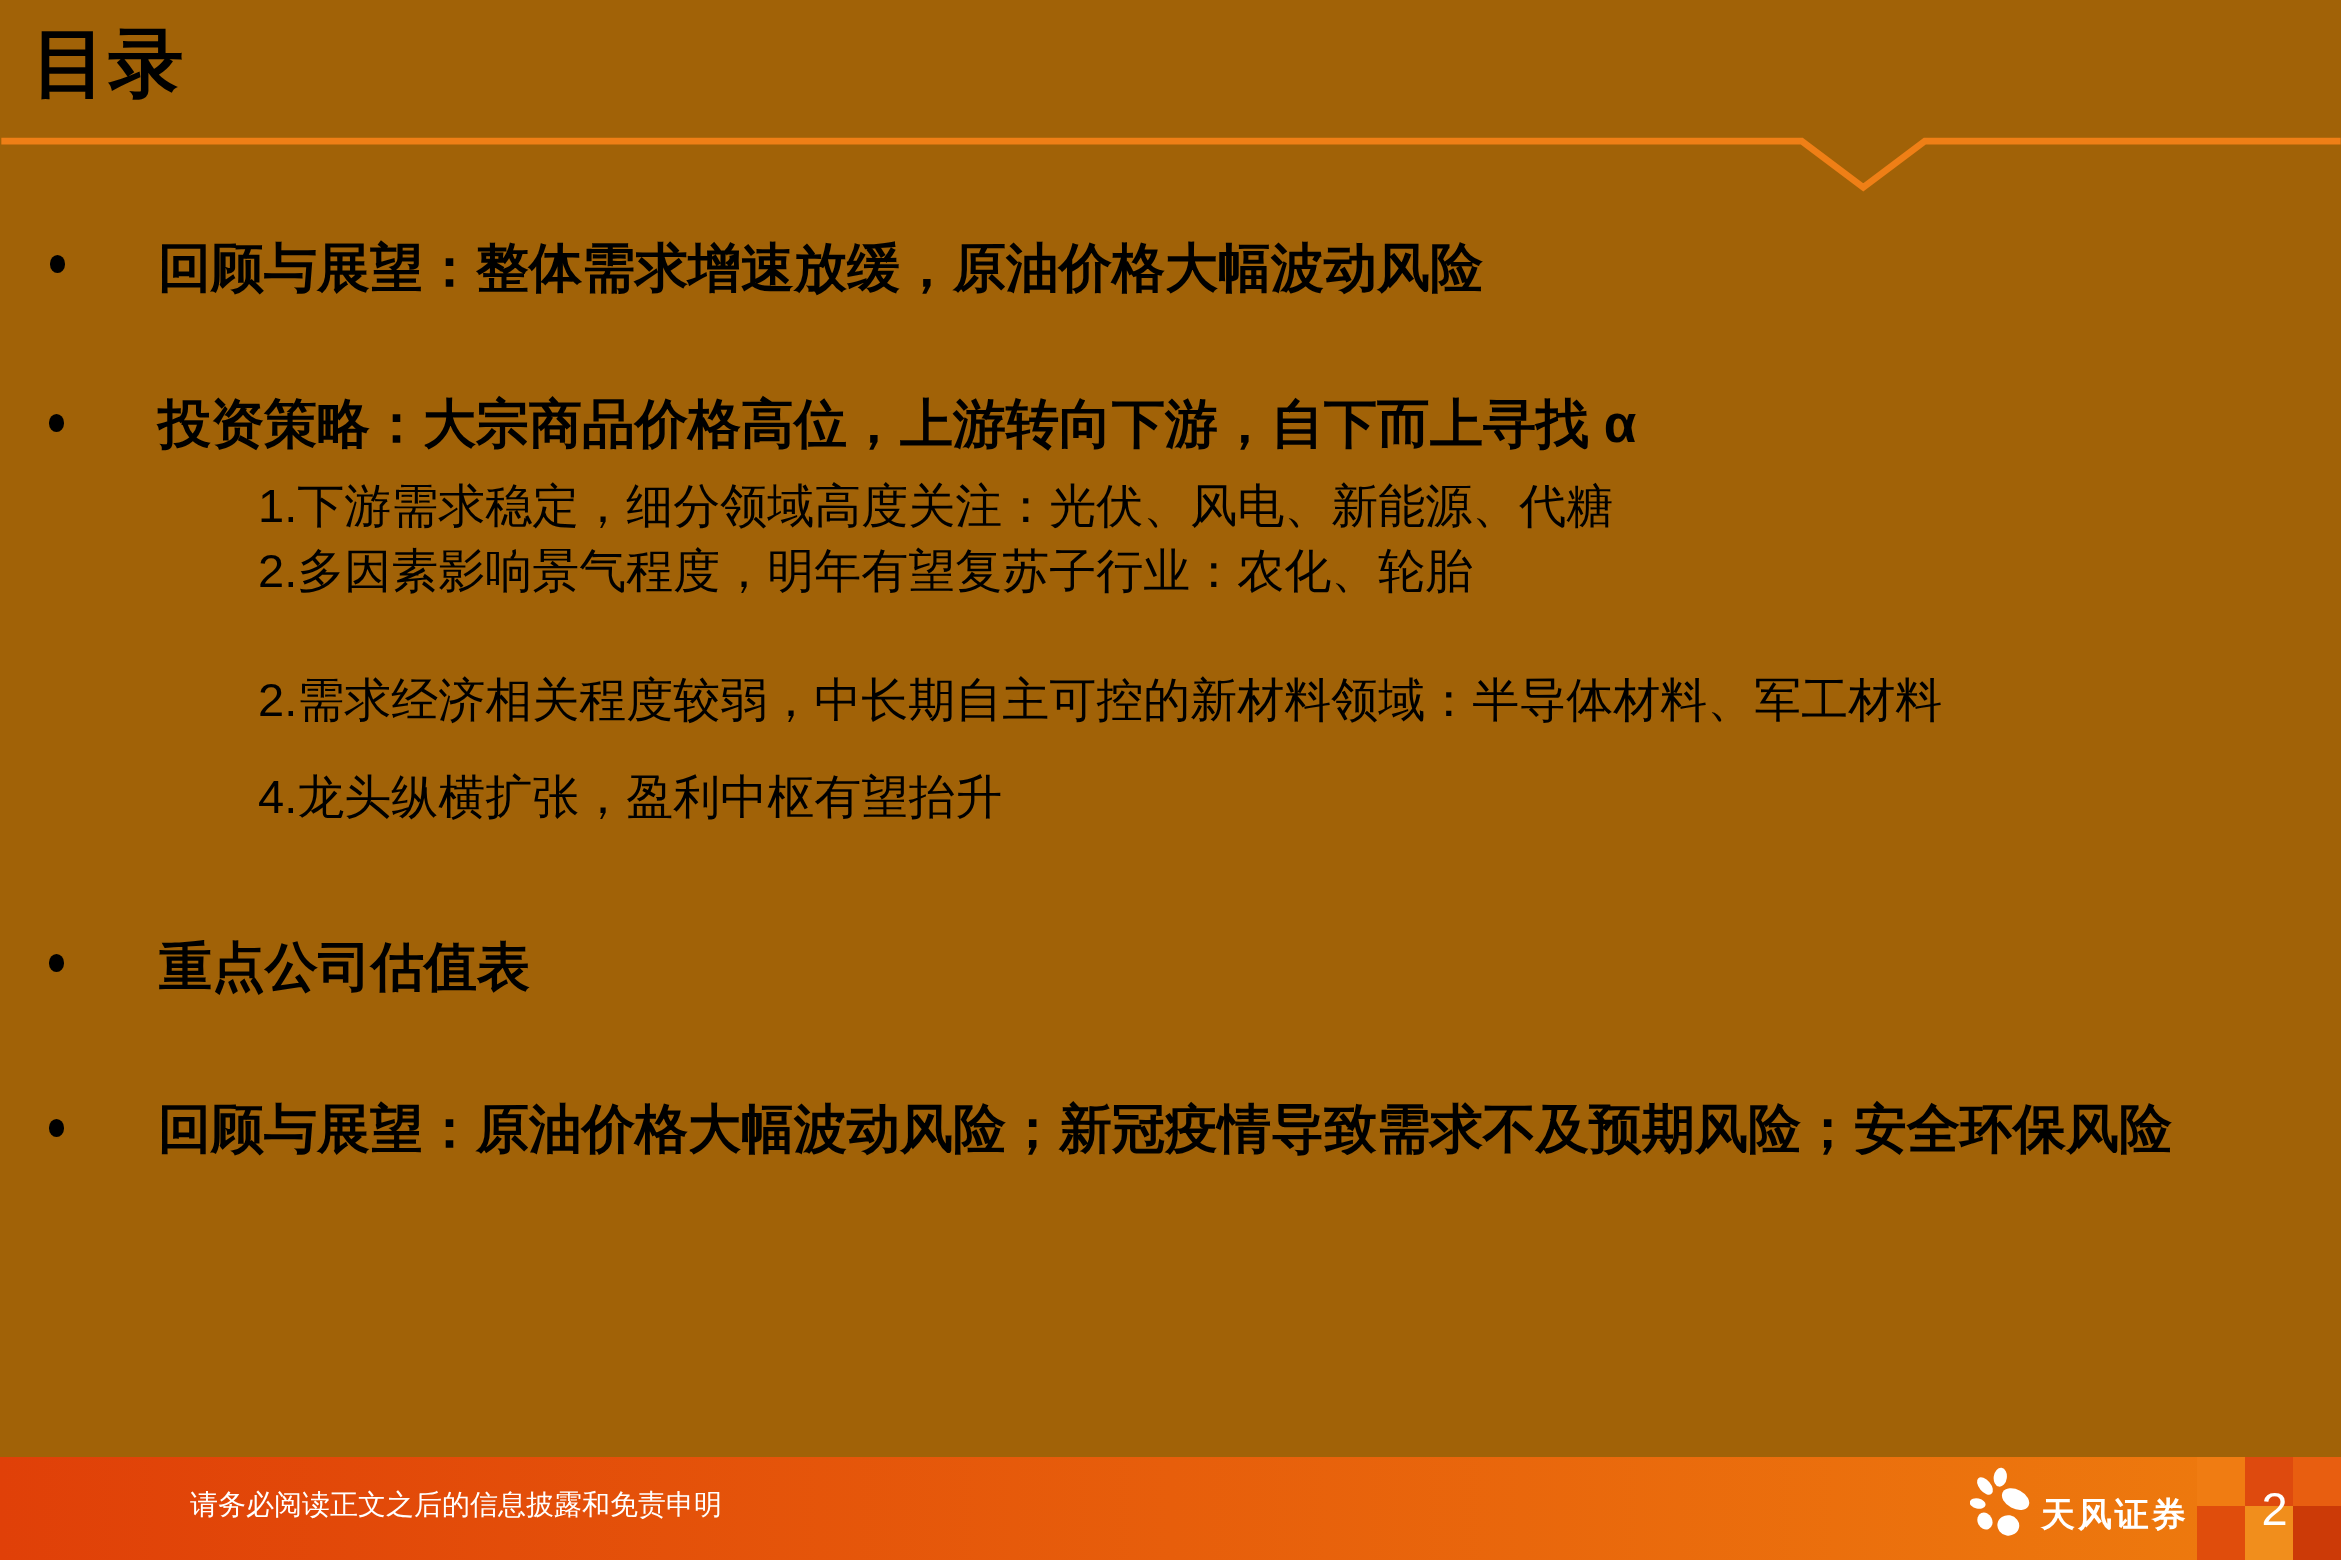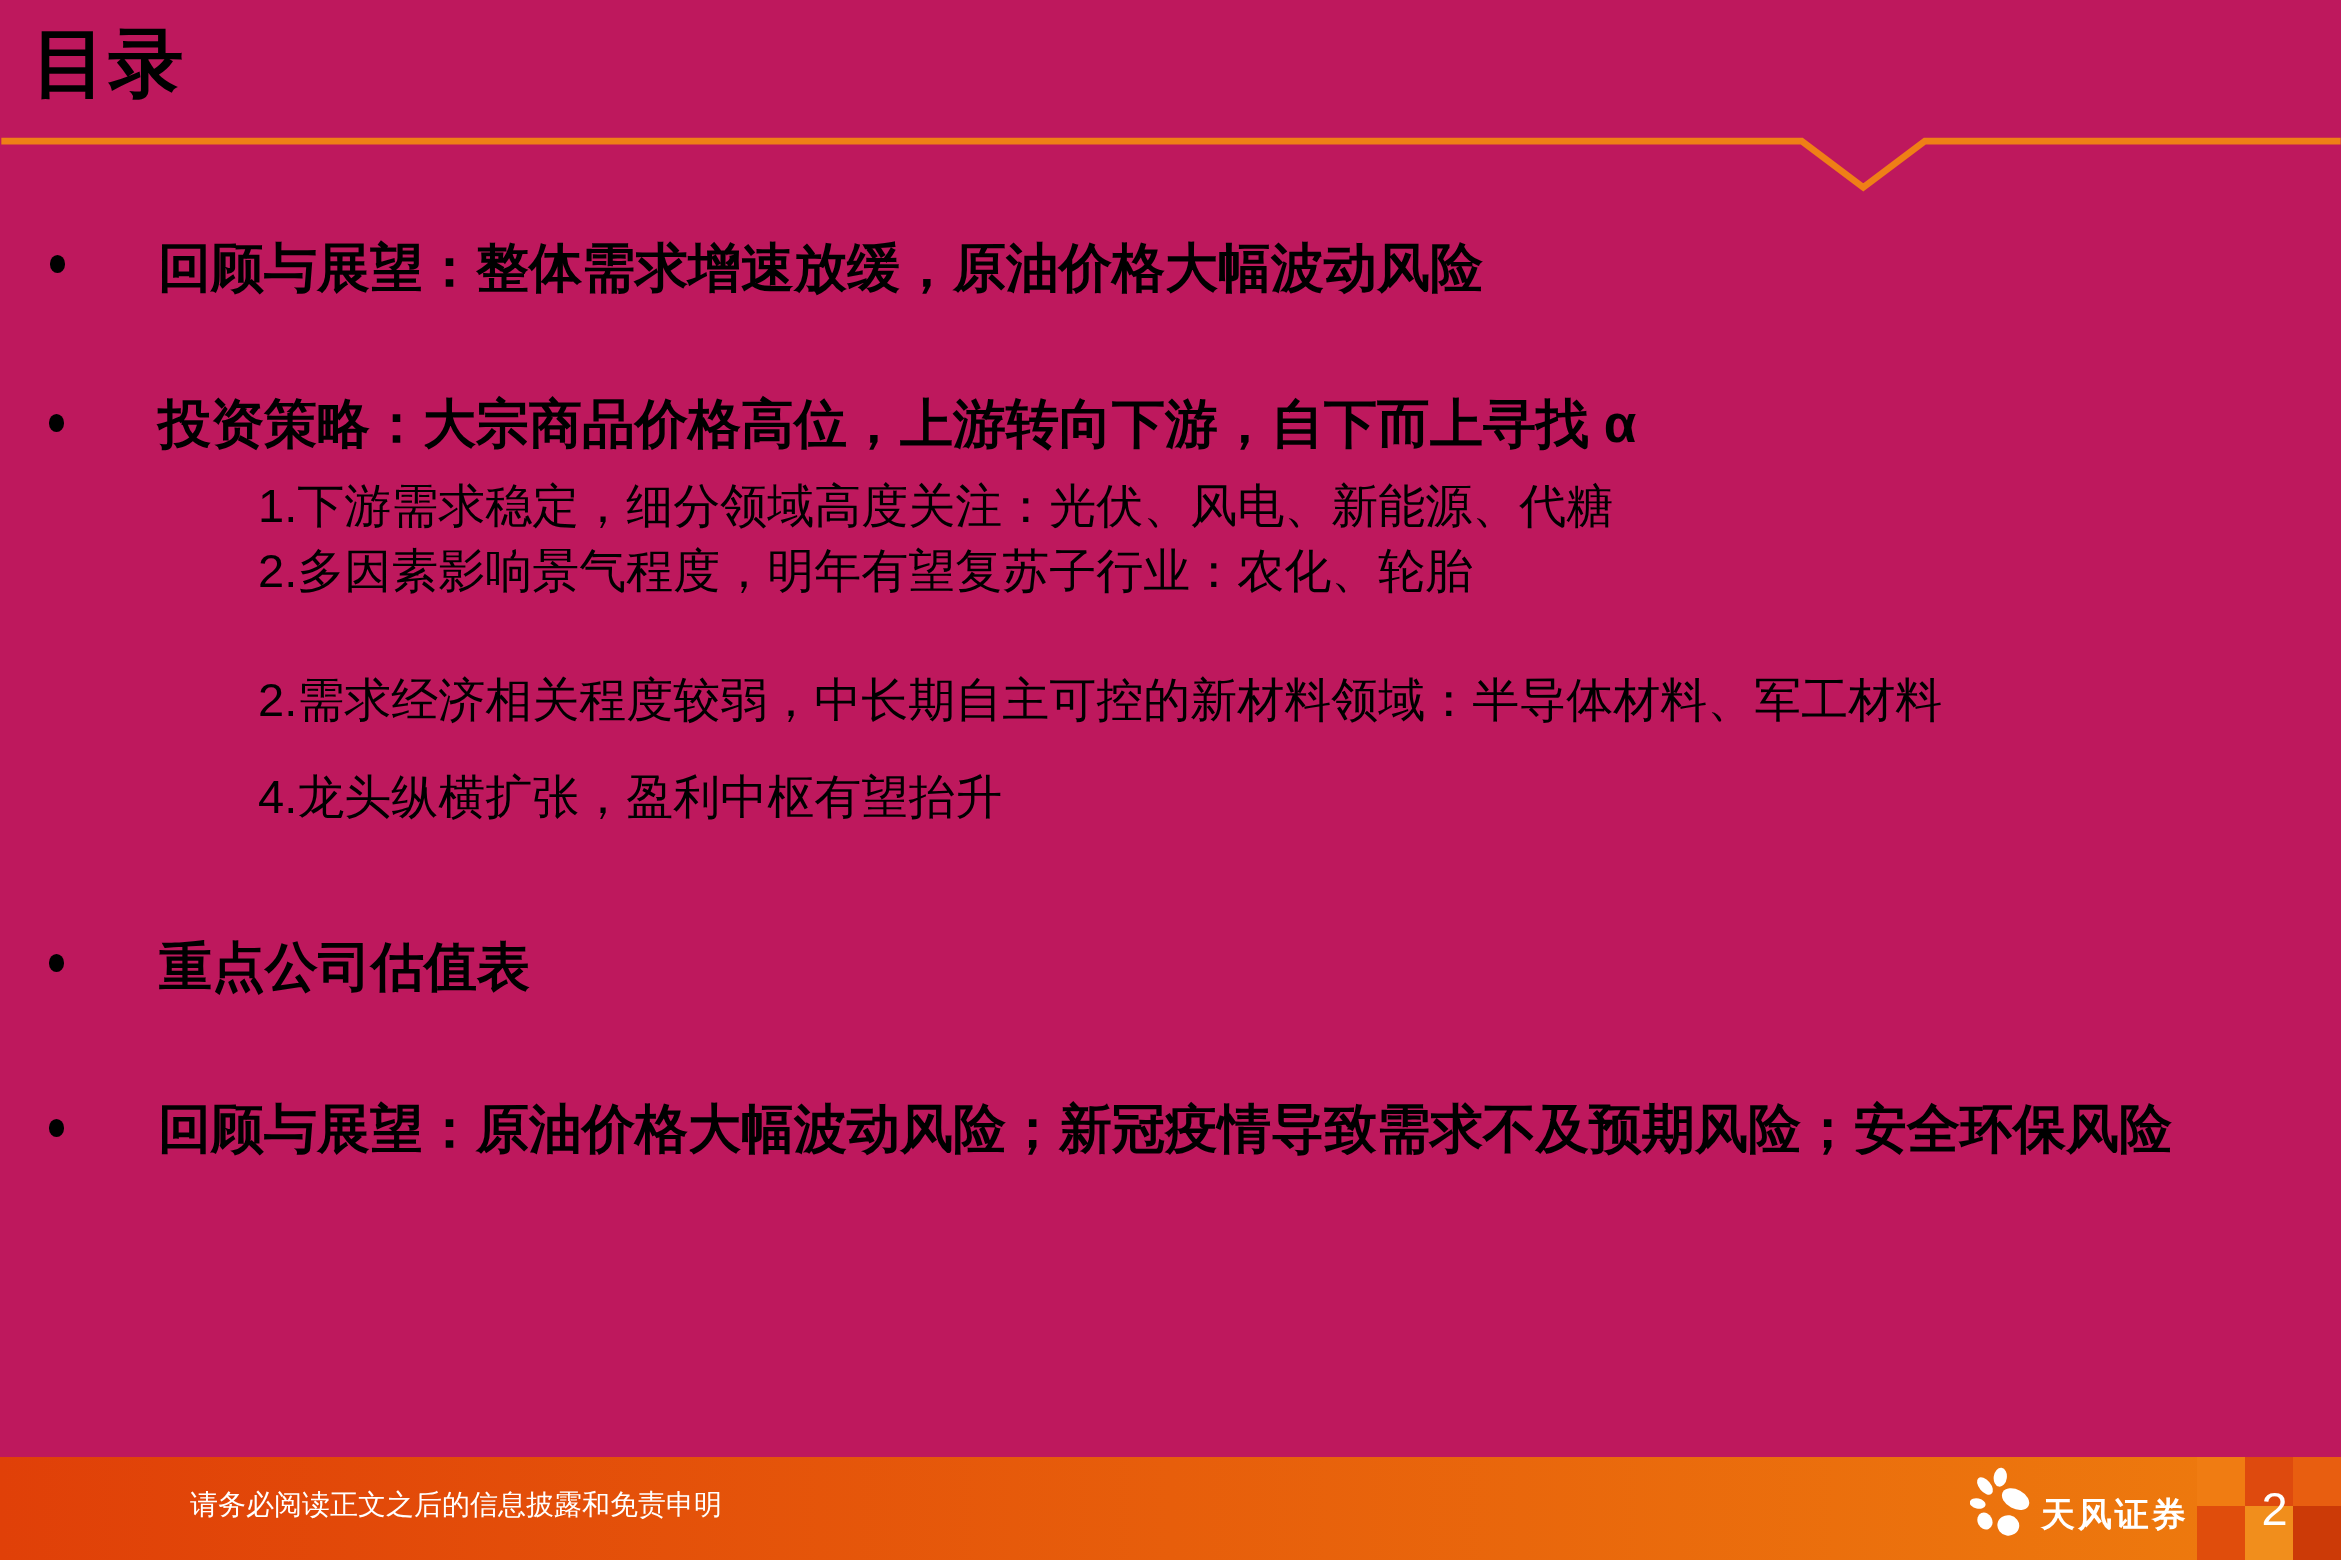--- a/index.html
+++ b/index.html
@@ -1,20 +1,20 @@
 <!DOCTYPE html>
 <html style="font-size:11.7px"><head>
 <meta charset="utf-8">
 <style>
   html, body { margin: 0; padding: 0; background: #ffffff; }
   #slide {
     position: relative;
     width: 2342px;
     height: 1561px;
-    background: #be185d;
+    background: #a16207;
     font-family: "Liberation Sans", sans-serif;
     overflow: hidden;
   }
   .abs { position: absolute; }
 
   
   .slide-title {
     left: 32px; top: 23.5px;
     font-size: 75px;
     font-weight: 700;

